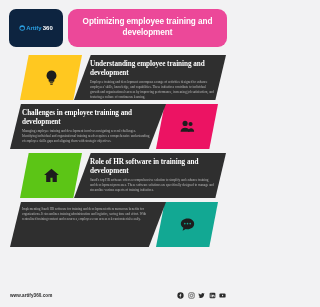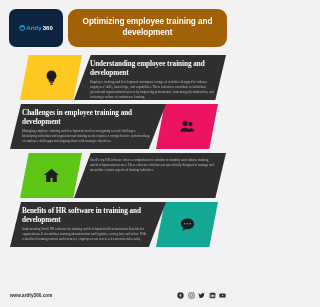--- a/index.html
+++ b/index.html
@@ -64,21 +64,21 @@
     line-height: 1;
   }
   .logo-num {
     font-size: 6.5px;
     font-weight: bold;
     color: #ffffff;
     line-height: 1;
   }
   .title-box {
     flex: 1;
-    background: #a16207;
+    background: #ec4899;
     border-radius: 9px;
     display: flex;
     align-items: center;
     justify-content: center;
     padding: 4px 10px;
     box-sizing: border-box;
   }
   .title-text {
     color: #ffffff;
     font-size: 8.2px;
@@ -254,37 +254,37 @@
 
   <div class="row row-a">
     <div class="shape" style="--c:#5cc516">
       <span class="icon-glyph">
         <svg width="17" height="17" viewBox="0 0 24 24" fill="#1d1d1d">
           <path d="M12 2.6 1.6 11.2h2.9v9.8h6V15h3v6h6v-9.8h2.9z"></path>
         </svg>
       </span>
     </div>
     <div class="panel">
+      <h3>Role of HR software in training and development</h3>
       <p>Saudi's top HR software offers a comprehensive solution to simplify and enhance training and development processes. These software solutions are specifically designed to manage and streamline various aspects of training initiatives.</p>
     </div>
   </div>
 
   <div class="row row-b">
     <div class="shape" style="--c:#12a893">
       <span class="icon-glyph">
         <svg width="17" height="17" viewBox="0 0 24 24" fill="#1d1d1d">
           <path d="M12 3.4c-5.2 0-9.4 3.3-9.4 7.4 0 2.4 1.4 4.5 3.6 5.9l-1.1 4 4.5-2.4c.8.2 1.6.3 2.4.3 5.2 0 9.4-3.3 9.4-7.8S17.2 3.4 12 3.4z"></path>
           <circle cx="8.2" cy="10.8" r="1.15" fill="#12a893"></circle>
           <circle cx="12" cy="10.8" r="1.15" fill="#12a893"></circle>
           <circle cx="15.8" cy="10.8" r="1.15" fill="#12a893"></circle>
         </svg>
       </span>
     </div>
     <div class="panel">
-      <h3>Benefits of HR software in training and development</h3>
       <p>Implementing Saudi HR software for training and development offers numerous benefits for organizations. It streamlines training administration and logistics, saving time and effort. With centralized training content and resources, employees can access relevant materials easily.</p>
     </div>
   </div>
 
 </div>
 
 <div class="footer">
   <span class="site-url">www.artify360.com</span>
   <div class="social">
     <span>

